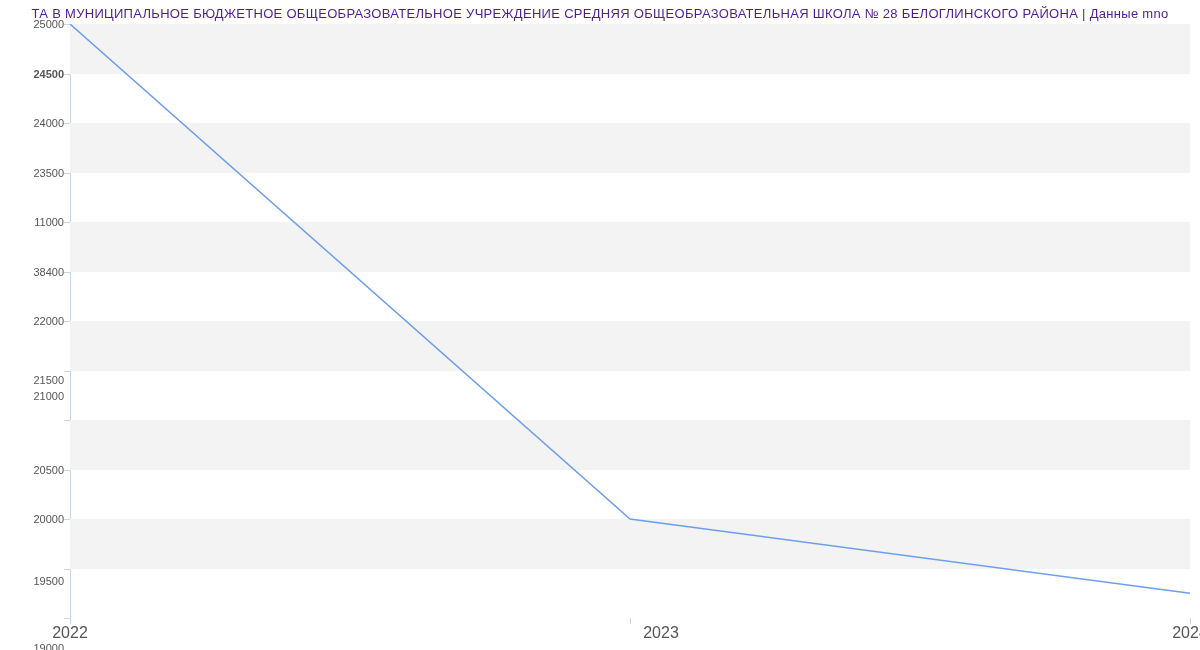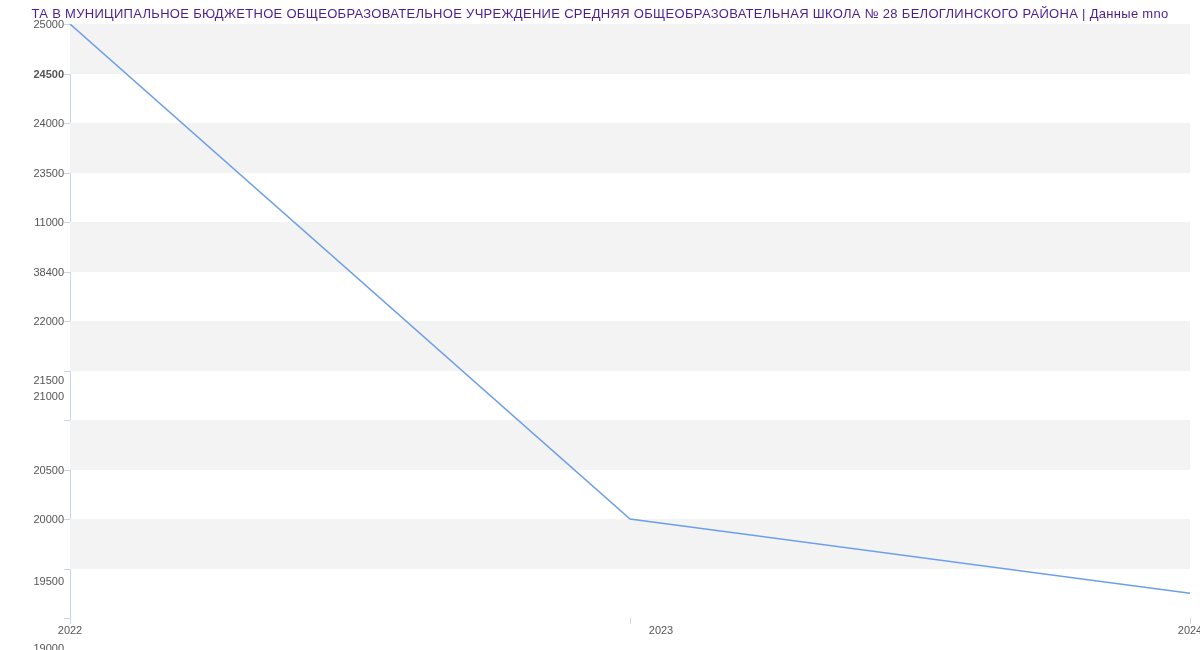--- a/index.html
+++ b/index.html
@@ -2,21 +2,21 @@
 <html><head>
   <meta charset="utf-8">
   <style>
     * { margin: 0; padding: 0; box-sizing: border-box; }
     body { width: 1200px; height: 650px; font-family: Verdana, Geneva, sans-serif; background: #fff; position: relative; overflow: hidden; }
     .title { position: absolute; top: 6px; left: 0; right: 0; font-size: 13px; color: #4c1d95; font-weight: 400; white-space: nowrap; text-align: center; letter-spacing: 0.3px; }
     .plot { position: absolute; left: 70px; top: 24px; width: 1120px; height: 594px; }
     .grid-band { position: absolute; left: 0; right: 0; background: #f3f3f3; }
     .y-axis-line { position: absolute; left: 0; top: 0; bottom: 0; width: 1px; background: #c9d6e4; }
     .y-tick-label { position: absolute; right: 1136px; font-size: 11px; color: #555; transform: translateY(-50%); text-align: right; }
-    .x-tick-label { position: absolute; top: 624px; font-size: 11px; color: #555; transform: translateX(-50%); }
+    .x-tick-label { position: absolute; top: 624px; font-size: 16px; color: #555; transform: translateX(-50%); }
     .x-tick { position: absolute; width: 1px; height: 6px; background: #c9d6e4; bottom: -6px; }
     .y-tick { position: absolute; width: 6px; height: 1px; background: #c9d6e4; left: -6px; }
     .data-line { position: absolute; top: 0; left: 0; width: 1120px; height: 594px; }
     .data-line polyline { fill: none; stroke: #6d9eeb; stroke-width: 1.5; }
   </style>
 </head>
 <body>
 
 <div class="title">ТА В МУНИЦИПАЛЬНОЕ БЮДЖЕТНОЕ ОБЩЕОБРАЗОВАТЕЛЬНОЕ УЧРЕЖДЕНИЕ СРЕДНЯЯ ОБЩЕОБРАЗОВАТЕЛЬНАЯ ШКОЛА № 28 БЕЛОГЛИНСКОГО РАЙОНА | Данные mno</div>
 

